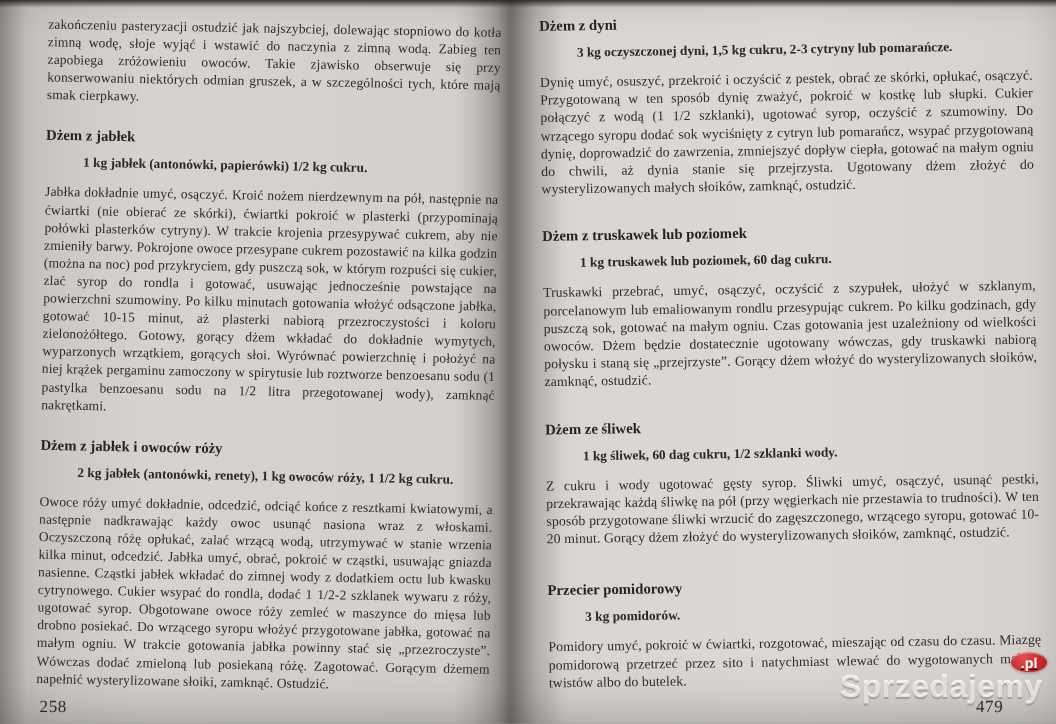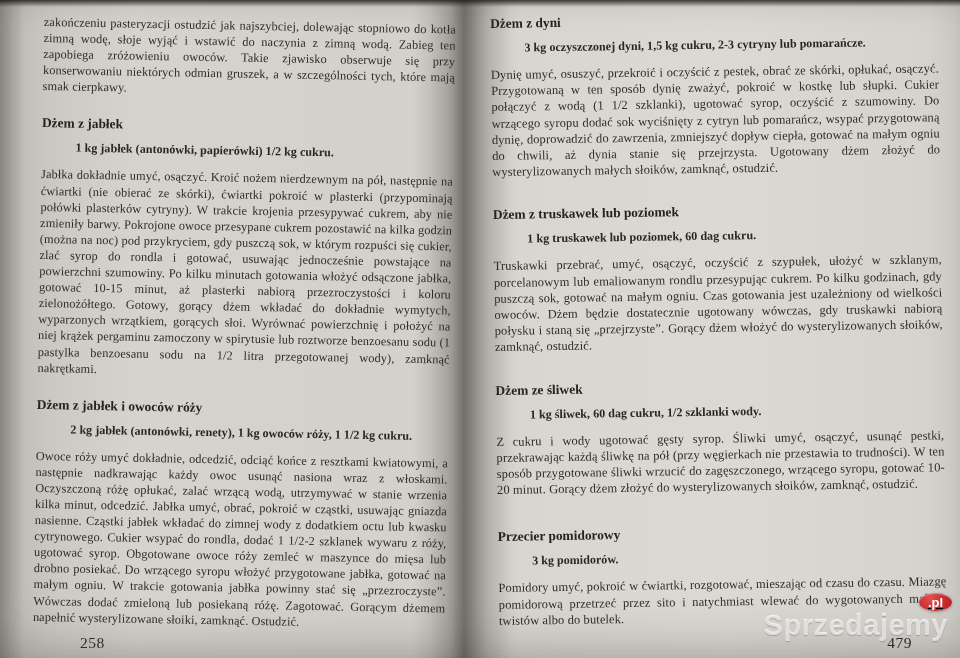--- a/index.html
+++ b/index.html
@@ -49,21 +49,21 @@
   .gap-lg .recipe-title { margin-top: 31px; }
 
   .ingredients {
     margin: 0 0 11px 34px;
     font-size: 12.1px; font-weight: bold; color: #292722;
     line-height: 15px;
   }
 
   .page-num {
     position: absolute; bottom: 6px;
-    font-size: 15.5px; color: #2e2c27; letter-spacing: 0.5px; margin-left: 44px;
+    font-size: 15.5px; color: #2e2c27; letter-spacing: 0.5px;
   }
   .page-left  .page-num { left: -8px; }
   .page-right .page-num { right: 26px; }
 
   .gutter-shade {
     position: absolute; left: 430px; top: 0; width: 80px; height: 658px;
     background: linear-gradient(90deg,
       rgba(40,38,34,0) 0%, rgba(40,38,34,0.10) 28%,
       rgba(40,38,34,0.28) 44%, rgba(40,38,34,0.16) 58%,
       rgba(40,38,34,0) 100%);

